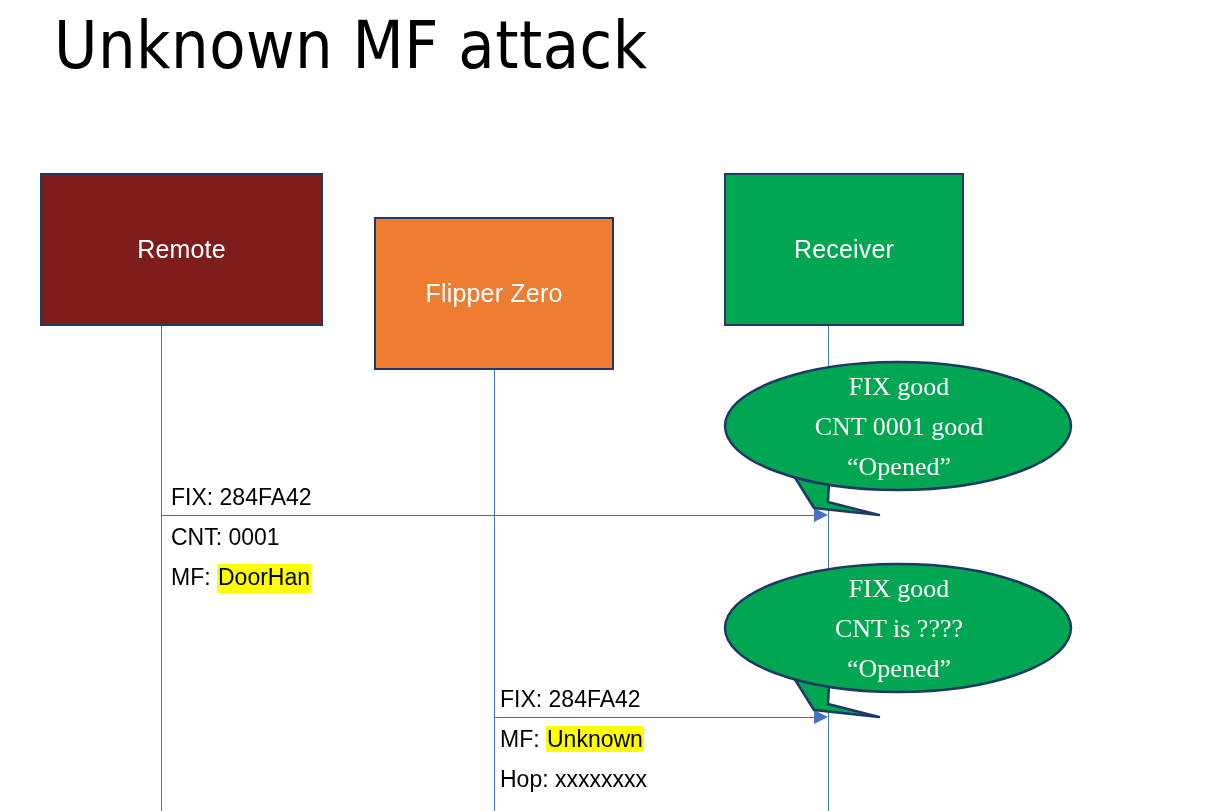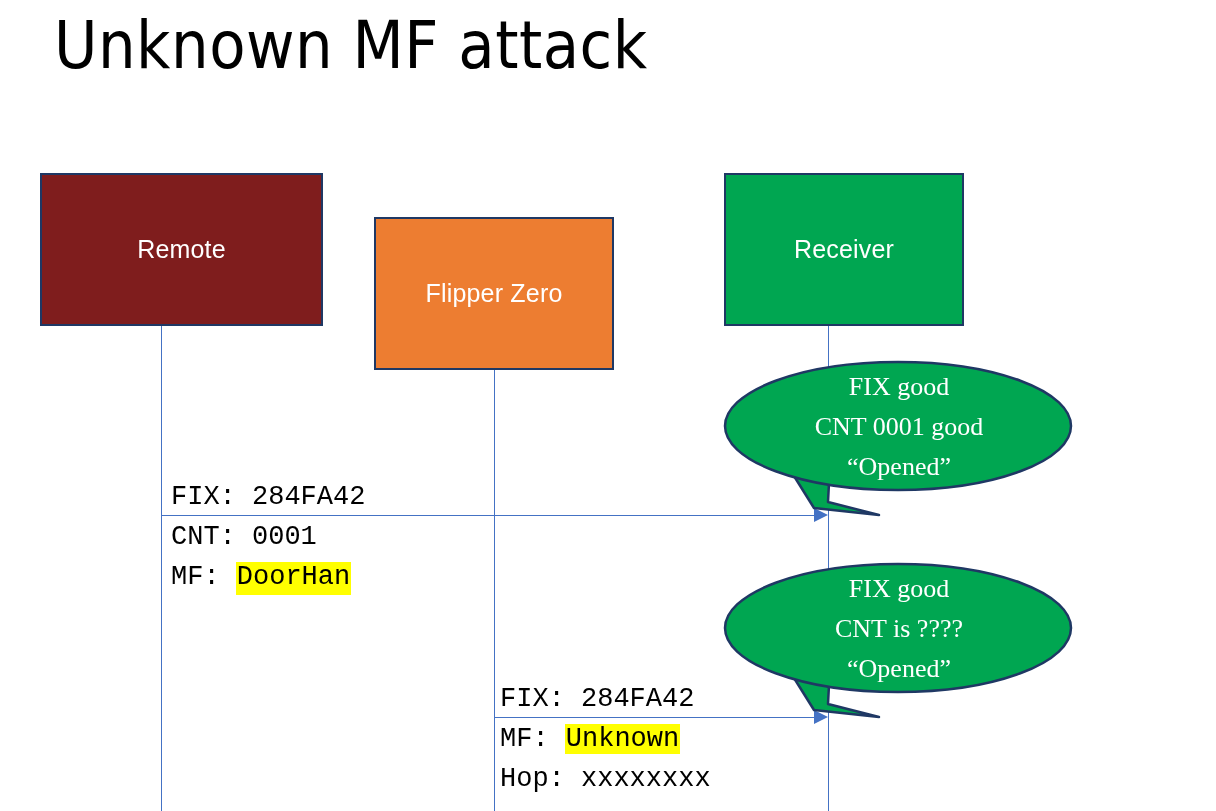--- a/index.html
+++ b/index.html
@@ -67,25 +67,25 @@
     width: 0;
     height: 0;
     border-top: 7px solid transparent;
     border-bottom: 7px solid transparent;
     border-left: 14px solid #4472C4;
   }
 
   
   .msg-text {
     position: absolute;
-    font-size: 27px;
+    font-size: 23px;
     color: #000000;
     line-height: 40px;
     white-space: nowrap;
-    font-family: Liberation Mono, monospace;
+    font-family: Liberation Sans, sans-serif;
   }
   .hl {
     background: #FFFF00;
     padding: 0 1px;
   }
   .squig {
     background-image:
       linear-gradient(45deg, transparent 45%, #E03020 45%, #E03020 55%, transparent 55%),
       linear-gradient(-45deg, transparent 45%, #E03020 45%, #E03020 55%, transparent 55%);
     background-size: 4px 3px;

